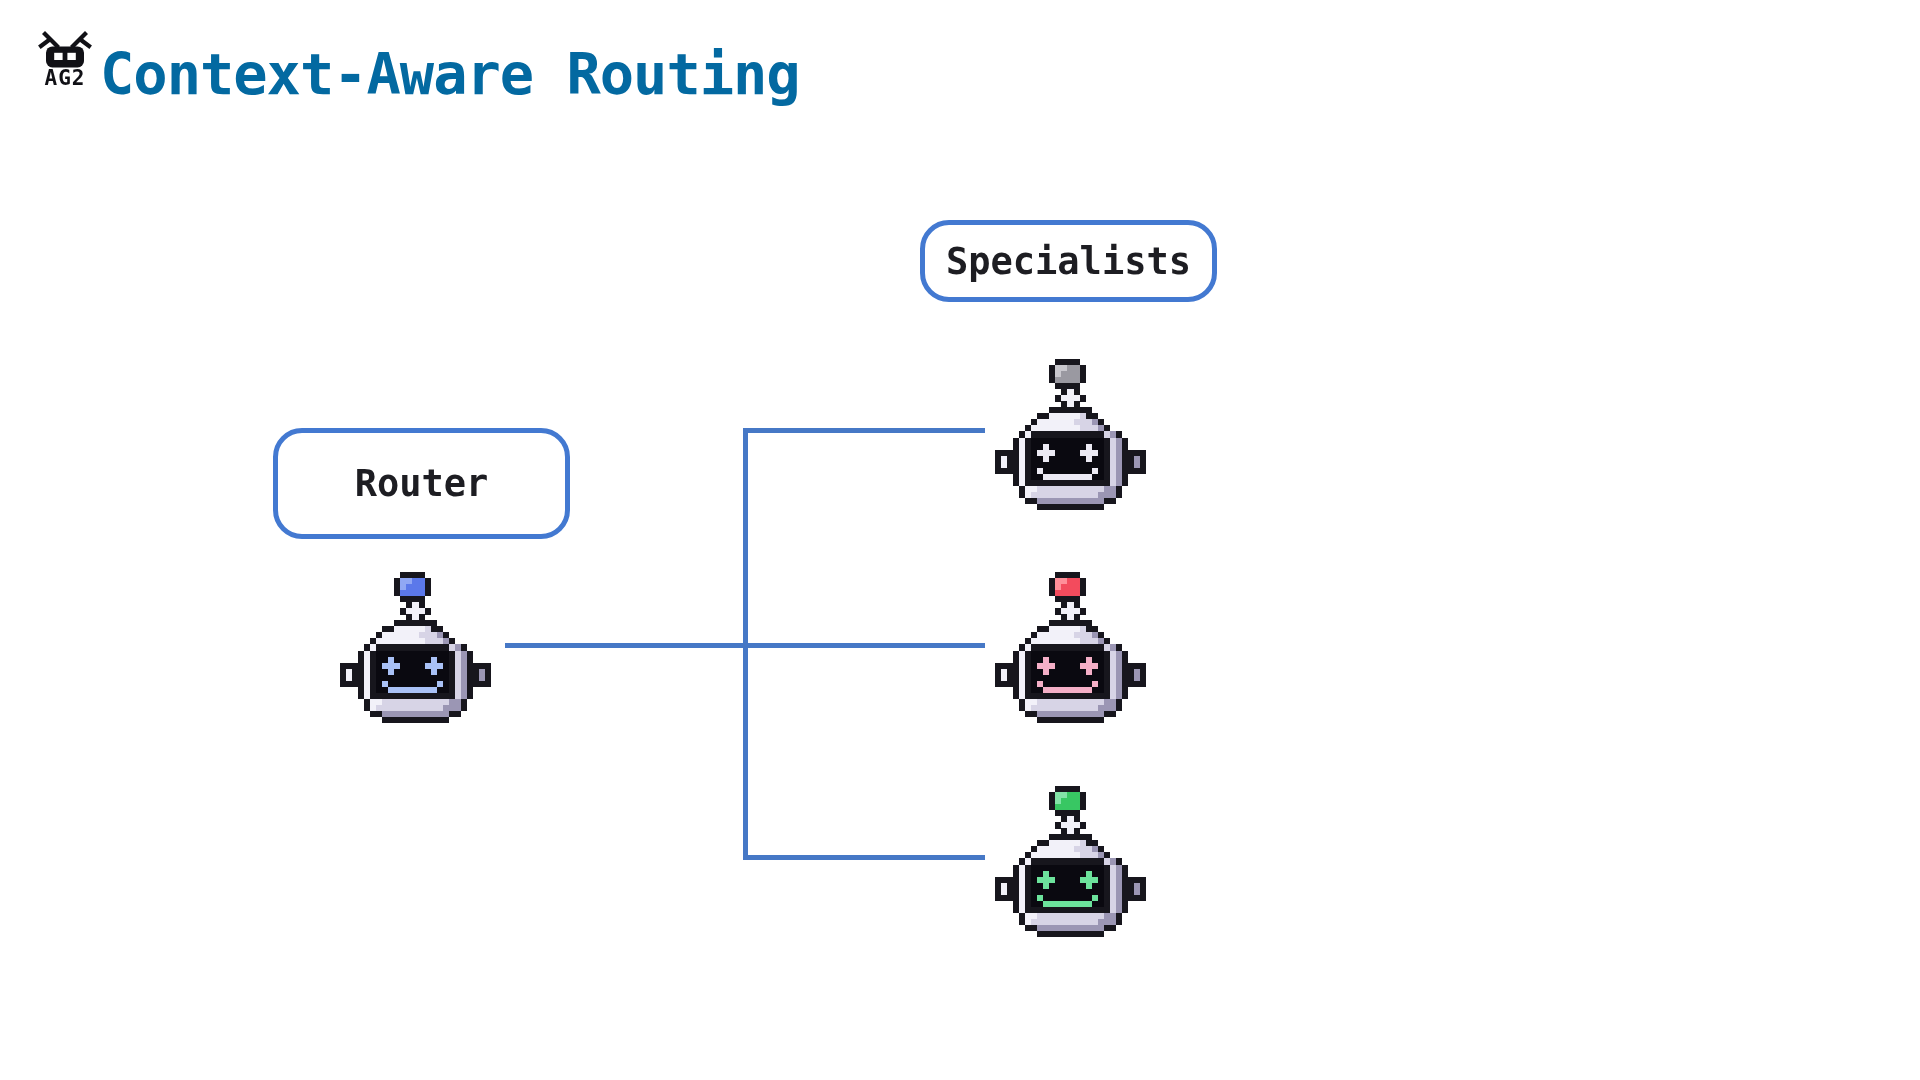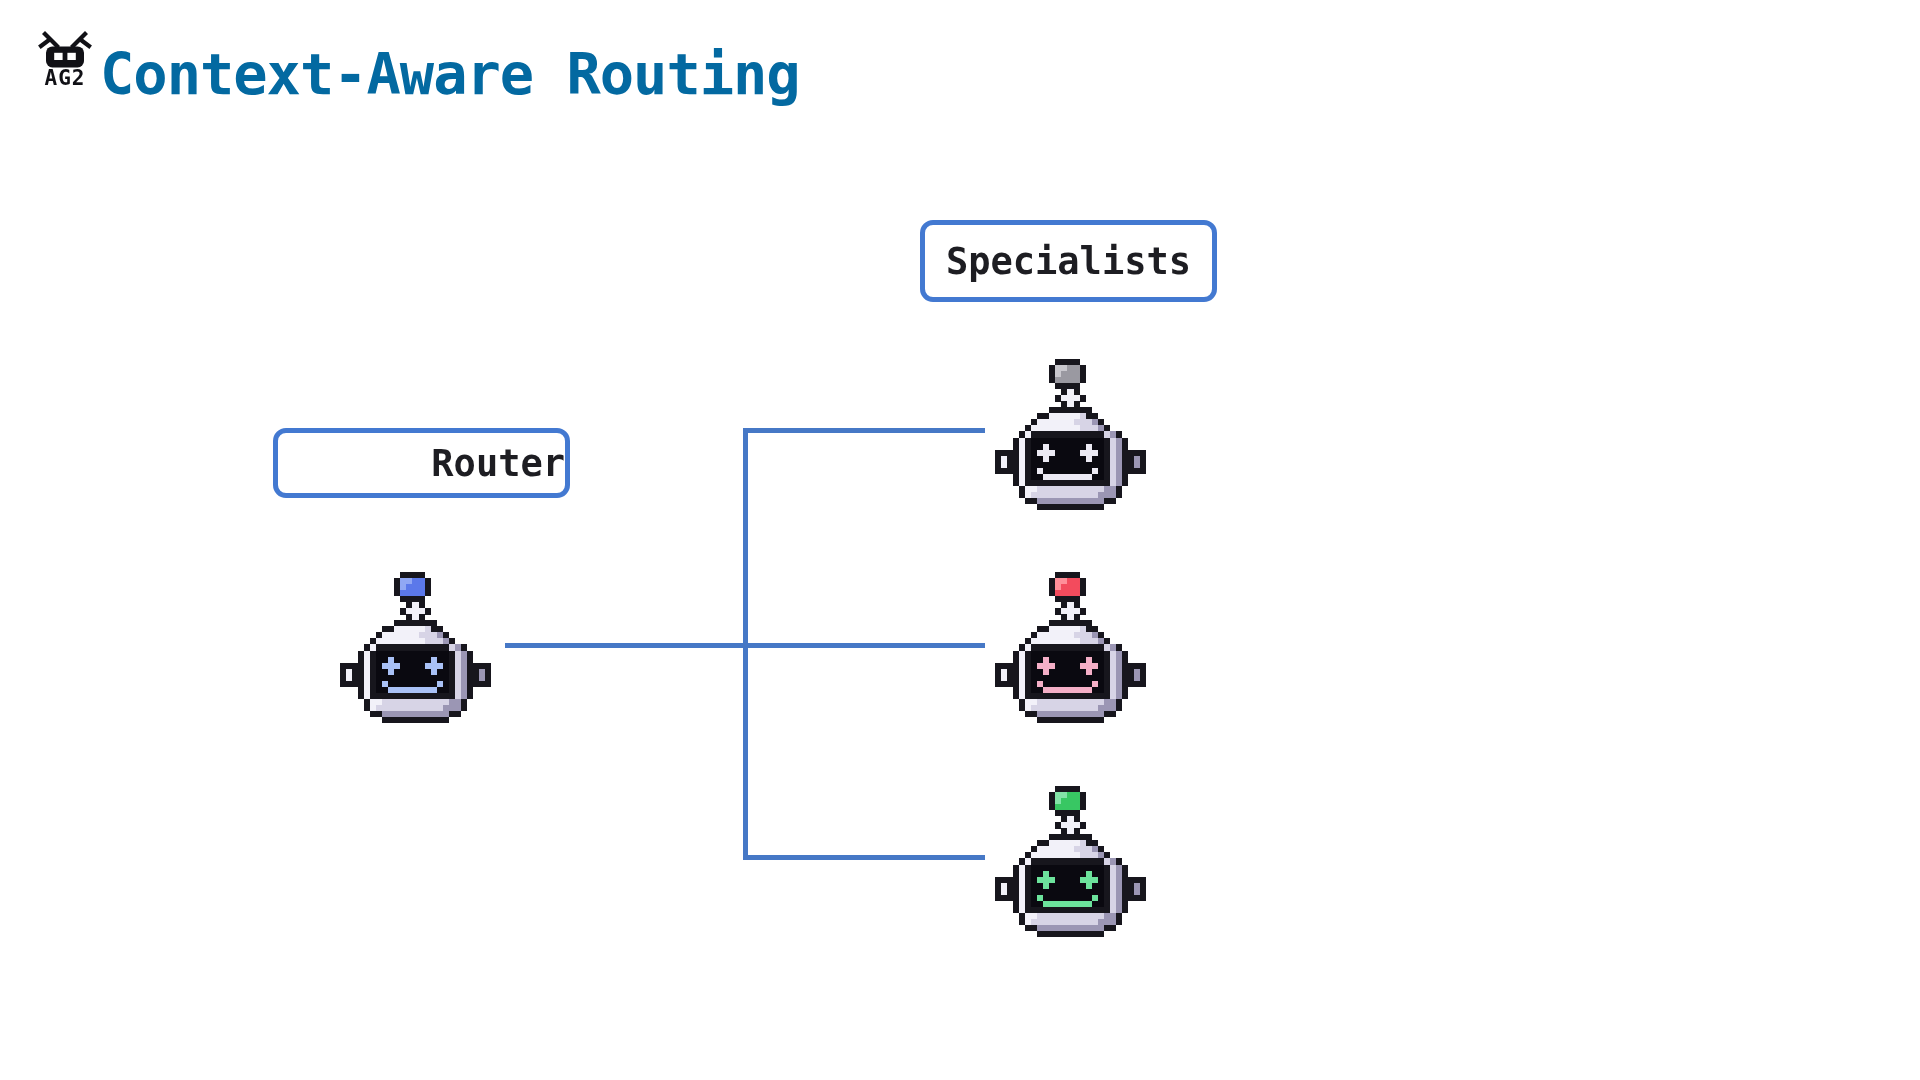--- a/index.html
+++ b/index.html
@@ -45,30 +45,30 @@
     letter-spacing: -1px;
     color: #0369a1;
     white-space: nowrap;
   }
   
   .label-box {
     position: absolute;
     box-sizing: border-box;
     background: #ffffff;
     border: 5px solid #4379D1;
-    border-radius: 13px;
+    border-radius: 29px;
     display: flex;
     align-items: center;
     justify-content: center;
     font-size: 37px;
     font-weight: 600;
     letter-spacing: 0px;
     color: #1d1d22;
   }
-  .label-box.router-box      { left: 273px; top: 428px; width: 297px; height: 70px; justify-content: flex-end; }
+  .label-box.router-box      { left: 273px; top: 428px; width: 297px; height: 111px; }
   .label-box.specialists-box { left: 920px; top: 220px; width: 297px; height: 82px; }
   
   .connector {
     position: absolute;
     background: #4678C6;
   }
   
   .robot {
     position: absolute;
     width: 157px;

